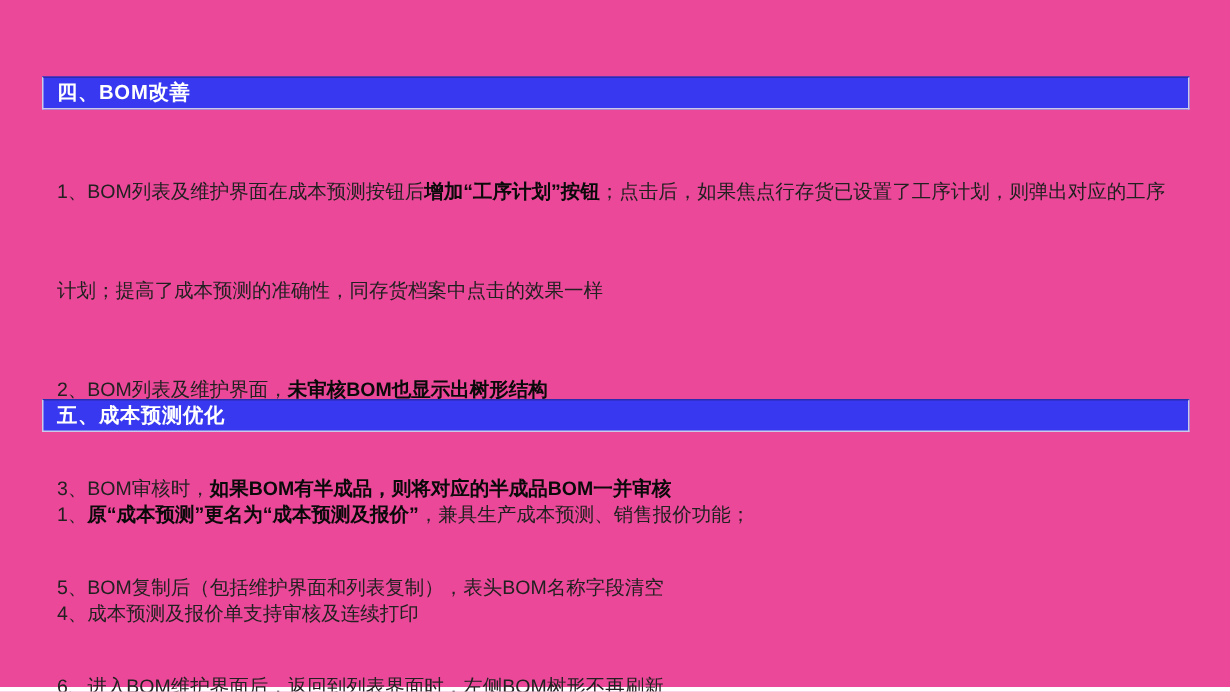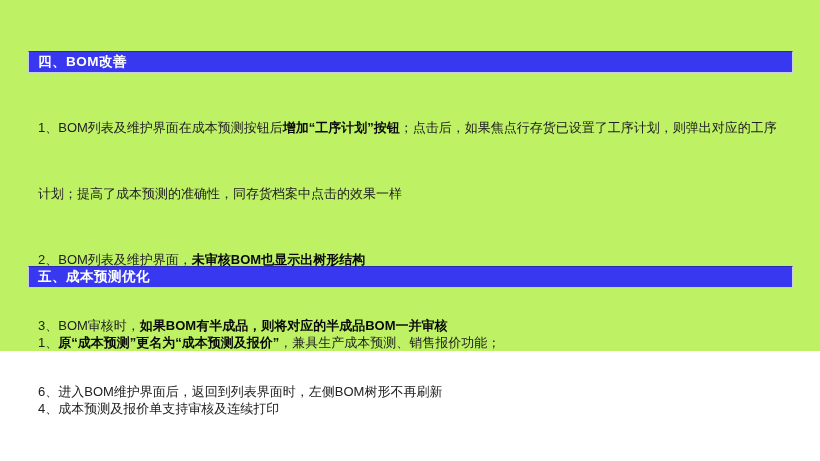--- a/index.html
+++ b/index.html
@@ -4,22 +4,22 @@
 <style>
   * { margin: 0; padding: 0; box-sizing: border-box; }
   html, body {
     width: 820px; height: 461px;
     background: #ffffff;
     font-family: "Liberation Sans", "DejaVu Sans", sans-serif;
     overflow: hidden;
   }
   .page {
     position: relative;
-    width: 820px; height: 351px;
-    background: #bef264;
+    width: 820px; height: 458px;
+    background: #ec4899;
   }
   .sec { position: absolute; left: 28px; width: 766px; }
   .sec-1 { top: 51px; }
   .sec-2 { top: 266px; }
   .sec-header {
     width: 765px; height: 22px;
     background: #3838f0;
     border: 1px solid #c9cbe8;
     border-top-color: #2b2bb0;
     display: flex; align-items: center;
@@ -55,20 +55,21 @@
   <div id="sections-root">
       <div class="sec sec-1">
         <div class="sec-header" style="background: rgb(56, 56, 240);">
           <span class="sec-title">四、BOM改善</span>
         </div>
         <div class="sec-body">
           <div class="line"><span class="seg">1、BOM列表及维护界面在成本预测按钮后</span><span class="seg bold">增加“工序计划”按钮</span><span class="seg">；点击后，如果焦点行存货已设置了工序计划，则弹出对应的工序</span></div>
           <div class="line"><span class="seg">计划；提高了成本预测的准确性，同存货档案中点击的效果一样</span></div>
           <div class="line"><span class="seg">2、BOM列表及维护界面，</span><span class="seg bold">未审核BOM也显示出树形结构</span></div>
           <div class="line"><span class="seg">3、BOM审核时，</span><span class="seg bold">如果BOM有半成品，则将对应的半成品BOM一并审核</span></div>
+          <div class="line"><span class="seg">5、BOM复制后（包括维护界面和列表复制），表头BOM名称字段清空</span></div>
           <div class="line"><span class="seg">6、进入BOM维护界面后，返回到列表界面时，左侧BOM树形不再刷新</span></div>
         </div>
       </div>
       <div class="sec sec-2">
         <div class="sec-header" style="background: rgb(56, 56, 240);">
           <span class="sec-title">五、成本预测优化</span>
         </div>
         <div class="sec-body">
           <div class="line"><span class="seg">1、</span><span class="seg bold">原“成本预测”更名为“成本预测及报价”</span><span class="seg">，兼具生产成本预测、销售报价功能；</span></div>
           <div class="line"><span class="seg">4、成本预测及报价单支持审核及连续打印</span></div>

